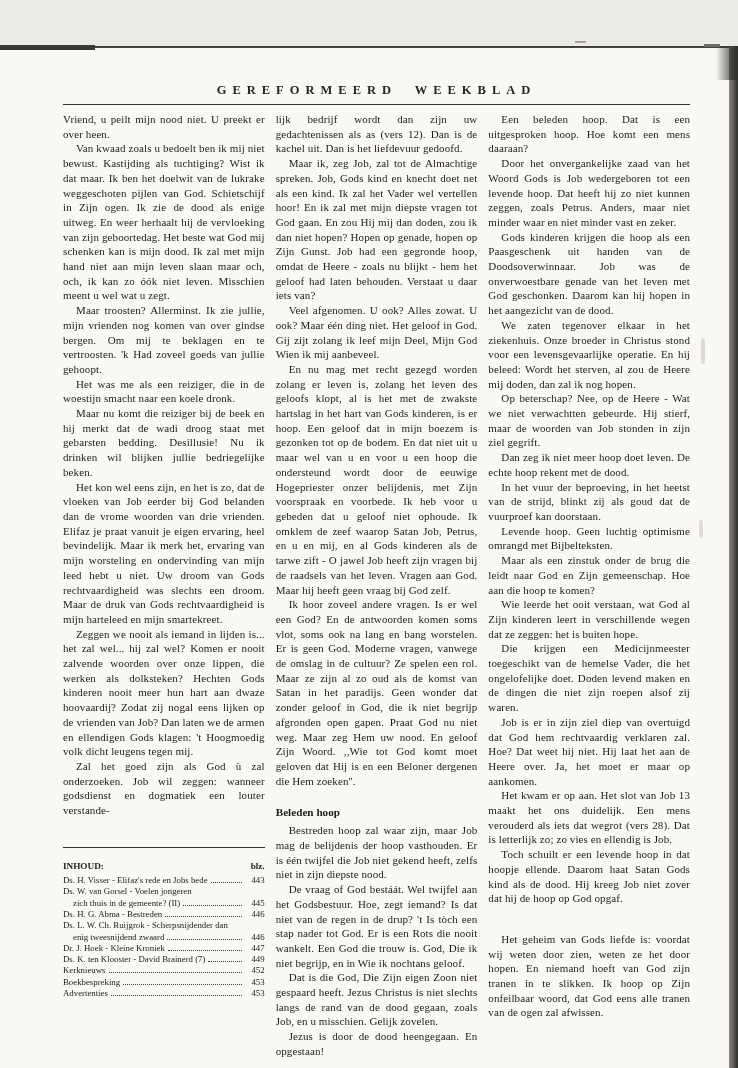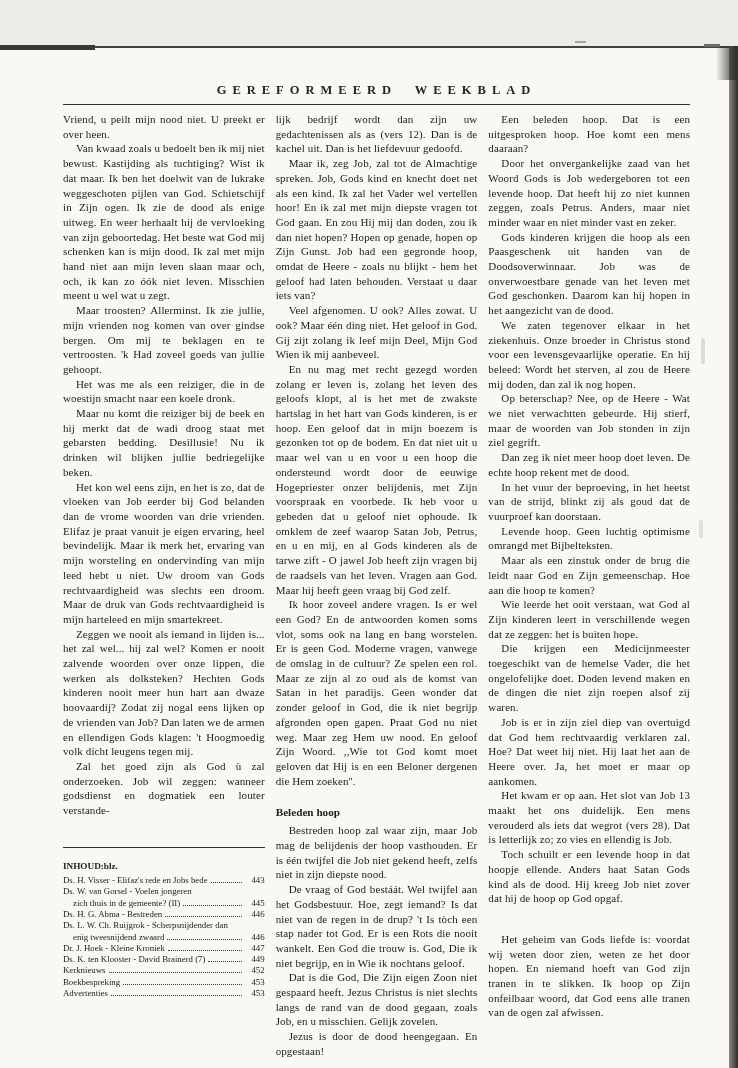--- a/index.html
+++ b/index.html
@@ -48,21 +48,21 @@
   }
   .no-first-indent .par:first-child{text-indent:0;}
 
   .section-heading{
     margin:17px 0 4px 0;font-size:11.2px;font-weight:bold;line-height:14px;
   }
 
   .col1-rule{margin:29px 0 13px 0;border:none;border-top:1.6px solid #33312c;}
 
   .toc{font-size:8.8px;line-height:11.3px;color:#24221e;}
-  .toc-header{display:flex;font-weight:bold;font-size:9.2px;margin-bottom:3px;}
+  .toc-header{display:flex;justify-content:space-between;font-weight:bold;font-size:9.2px;margin-bottom:3px;}
   .toc-line{display:flex;align-items:baseline;}
   .toc-cont .toc-text{padding-left:10px;}
   .toc-text{white-space:nowrap;overflow:hidden;}
   .leader{flex:1 1 auto;min-width:8px;margin:0 3px 2px 3px;border-bottom:1px dotted #3c3a36;}
   .toc-page{width:20px;text-align:right;flex:0 0 auto;}
 
   .closing-gap{height:26px;}
 </style>
 </head>
 <body>
@@ -182,20 +182,20 @@
         <p class="par">We zaten tegenover elkaar in het ziekenhuis. Onze broeder in Christus stond voor een levensgevaarlijke operatie. En hij beleed: Wordt het sterven, al zou de Heere mij doden, dan zal ik nog hopen.</p>
         <p class="par">Op beterschap? Nee, op de Heere - Wat we niet verwachtten gebeurde. Hij stierf, maar de woorden van Job stonden in zijn ziel gegrift.</p>
         <p class="par">Dan zeg ik niet meer hoop doet leven. De echte hoop rekent met de dood.</p>
         <p class="par">In het vuur der beproeving, in het heetst van de strijd, blinkt zij als goud dat de vuurproef kan doorstaan.</p>
         <p class="par">Levende hoop. Geen luchtig optimisme omrangd met Bijbelteksten.</p>
         <p class="par">Maar als een zinstuk onder de brug die leidt naar God en Zijn gemeenschap. Hoe aan die hoop te komen?</p>
         <p class="par">Wie leerde het ooit verstaan, wat God al Zijn kinderen leert in verschillende wegen dat ze zeggen: het is buiten hope.</p>
         <p class="par">Die krijgen een Medicijnmeester toegeschikt van de hemelse Vader, die het ongelofelijke doet. Doden levend maken en de dingen die niet zijn roepen alsof zij waren.</p>
         <p class="par">Job is er in zijn ziel diep van overtuigd dat God hem rechtvaardig verklaren zal. Hoe? Dat weet hij niet. Hij laat het aan de Heere over. Ja, het moet er maar op aankomen.</p>
         <p class="par">Het kwam er op aan. Het slot van Job 13 maakt het ons duidelijk. Een mens verouderd als iets dat wegrot (vers 28). Dat is letterlijk zo; zo vies en ellendig is Job.</p>
-        <p class="par">Toch schuilt er een levende hoop in dat hoopje ellende. Anders haat Satan Gods kind als de dood. Hij kreeg Job niet zover dat hij de hoop op God opgaf.</p>
+        <p class="par">Toch schuilt er een levende hoop in dat hoopje ellende. Daarom haat Satan Gods kind als de dood. Hij kreeg Job niet zover dat hij de hoop op God opgaf.</p>
       </div>
     <div class="closing-gap"></div>
     <p class="par">Het geheim van Gods liefde is: voordat wij weten door zien, weten ze het door hopen. En niemand hoeft van God zijn tranen in te slikken. Ik hoop op Zijn onfeilbaar woord, dat God eens alle tranen van de ogen zal afwissen.</p>
 
   </div>
 
 </div>
 
 </body></html>

